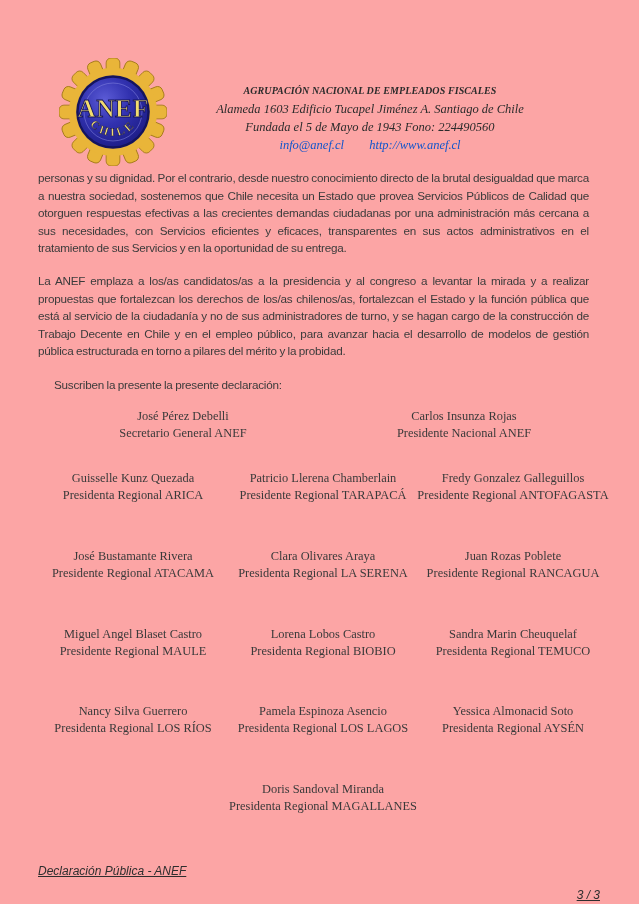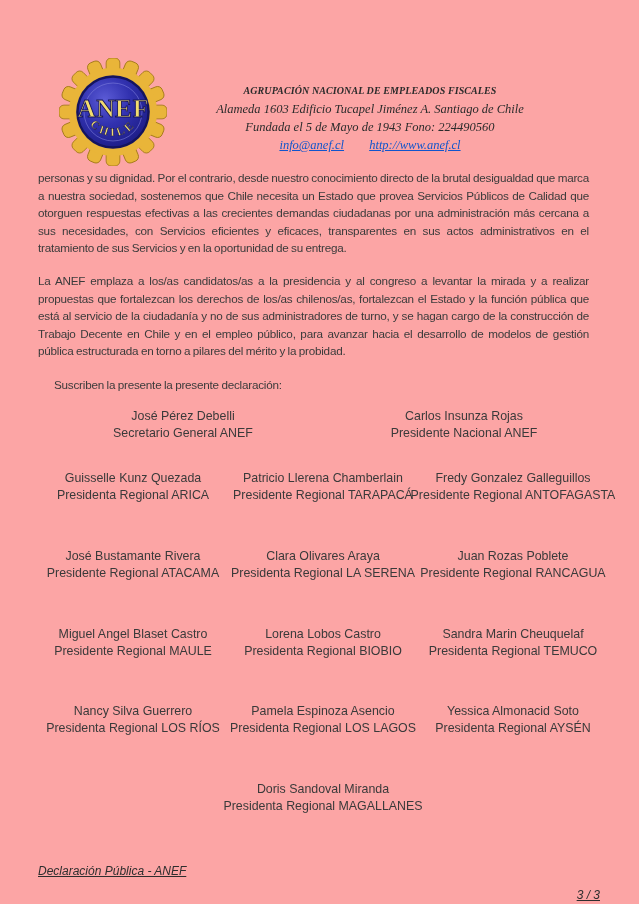--- a/index.html
+++ b/index.html
@@ -10,34 +10,34 @@
 
   
   .logo { position:absolute; left:59px; top:58px; width:108px; height:108px; }
   .head-text {
     position:absolute; left:150px; top:82px; width:440px; text-align:center;
     font-family:"Liberation Serif", serif; font-style:italic;
     font-size:12.5px; line-height:18px; color:#2b2b2b;
   }
   .org-name { font-weight:bold; font-size:10px; letter-spacing:0.1px; }
   .head-links a, .head-links span.link {
-    color:#1155CC; text-decoration:underline; cursor:pointer; margin:0 11px;
+    color:#1155CC; cursor:pointer; margin:0 11px;
   }
 
   
   .text-col {
     position:absolute; left:38px; top:169px; width:563px;
     font-size:11.7px; line-height:17.6px; letter-spacing:-0.22px; word-spacing:-0.5px;
     color:#3b3b3b;
   }
   .text-col p { margin:0 12px 15px 0; text-align:justify; }
   .text-col p.intro { text-align:left; margin:16px; }
 
   
-  .sig { position:absolute; width:250px; text-align:center; font-size:12.4px; line-height:17px; color:#3a3a3a; }
+  .sig { position:absolute; width:250px; text-align:center; font-size:12.4px; line-height:17px; color:#3a3a3a;font-family:Liberation Serif, serif; }
   .sig-name, .sig-title { white-space:nowrap; }
 
   
   .footer-left, .footer-right {
     position:absolute; top:864px; font-size:12px; font-style:italic;
     text-decoration:underline; color:#2e2e2e;
   }
   .footer-left { left:38px; }
   .footer-right { right:39px;margin-top:24px; }
 </style>

